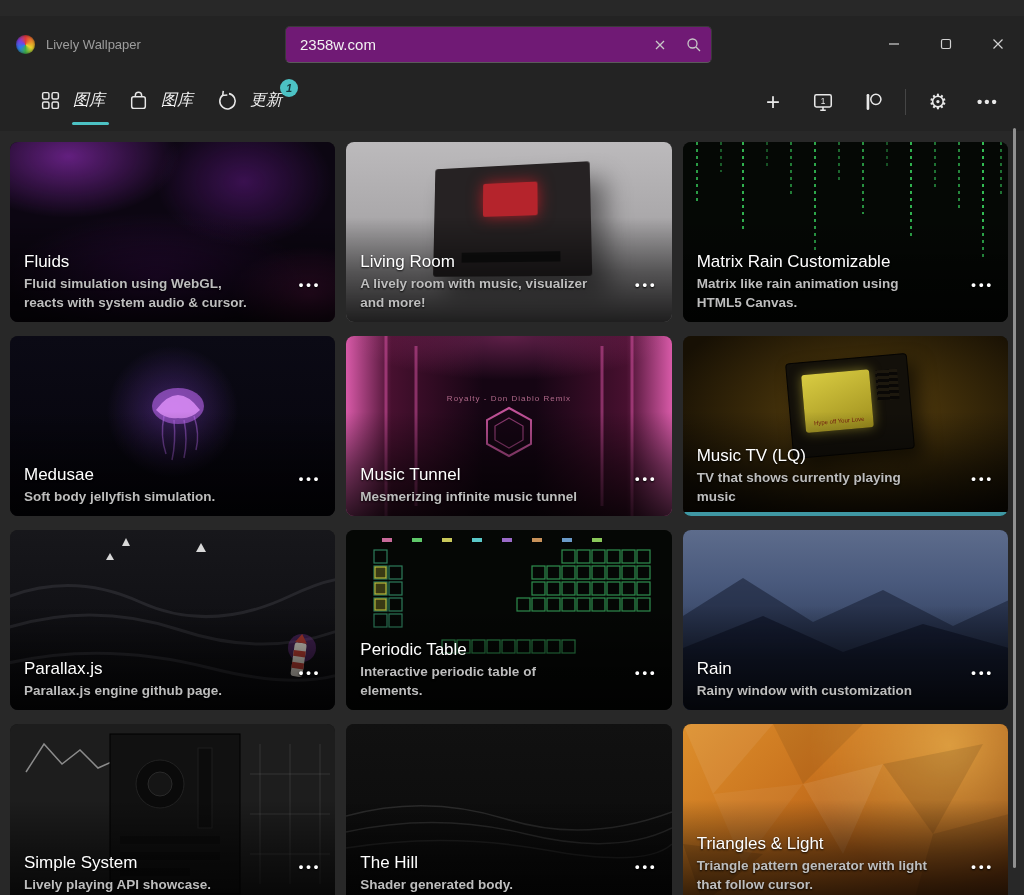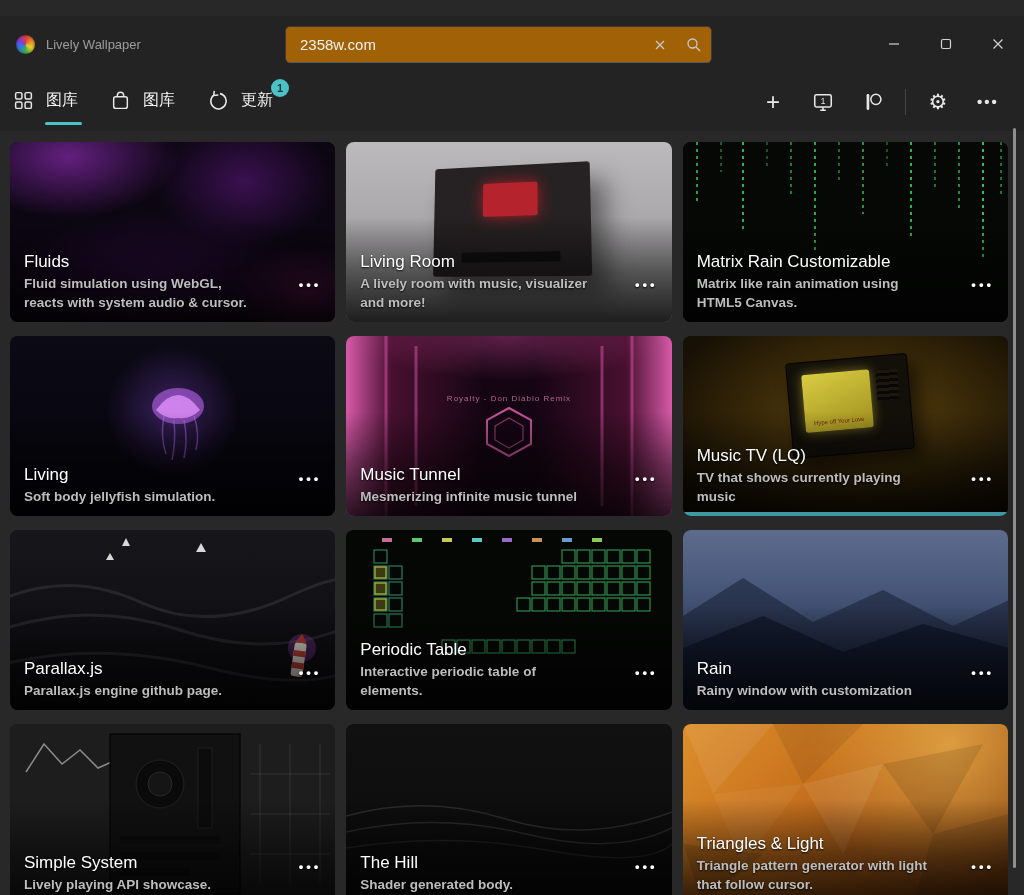--- a/index.html
+++ b/index.html
@@ -6,33 +6,33 @@
   html,body { width:1024px; height:895px; overflow:hidden; background:#282828;
     font-family:"Liberation Sans", sans-serif; color:#fff; }
 
   
   .titlebar { height:56px; background:#232323; display:flex; align-items:center; position:relative;margin-top:16px; }
   .logo { width:19px; height:19px; border-radius:50%; margin-left:16px;
     background:conic-gradient(#e23a3a,#e98a2b,#e8d32b,#3fae4a,#2b7de9,#7b3fe4,#e23a3a);
     box-shadow:inset 0 0 3px rgba(0,0,0,.6); }
   .app-title { margin-left:11px; font-size:13px; color:#9d9d9d; }
   .searchbox { position:absolute; left:285px; top:10px; width:427px; height:37px;
-    background:#a16207; border:1px solid #3a3a3a; border-bottom:1px solid #5a5a5a;
+    background:#701a75; border:1px solid #3a3a3a; border-bottom:1px solid #5a5a5a;
     border-radius:5px; display:flex; align-items:center; }
   .search-text { flex:1; padding-left:14px; font-size:15px; color:#f2f2f2; }
   .sb-btn { width:34px; height:28px; display:flex; align-items:center; justify-content:center;
     background:none; border:none; cursor:pointer; color:#c8c8c8; }
   .winctl { position:absolute; right:0; top:0; height:56px; display:flex; }
   .winbtn { width:52px; height:56px; display:flex; align-items:center; justify-content:center;
     background:none; border:none; cursor:pointer; }
   .winbtn svg { stroke:#d2d2d2; stroke-width:1.2; fill:none; }
 
   
   .toolbar { height:59px; background:#232323; display:flex; align-items:center; position:relative; }
-  .tabs { display:flex; gap:32px; padding-left:13px; }
+  .tabs { display:flex; gap:23px; padding-left:40px;font-style:italic; }
   .tab { display:flex; align-items:center; gap:12px; position:relative; cursor:pointer;
     color:#f0f0f0; font-size:16px; padding-bottom:2px; }
   .tab svg { stroke:#e8e8e8; stroke-width:1.4; fill:none; }
   .tab-underline { position:absolute; left:32px; bottom:-11px; width:37px; height:3px;
     border-radius:2px; background:#4cc2c4; }
   .badge { position:absolute; top:-11px; right:-16px; width:18px; height:18px; border-radius:50%;
     background:#4cc2c4; color:#15393d; font-size:11px; font-weight:bold;
     display:flex; align-items:center; justify-content:center; }
   .tb-right { position:absolute; right:14px; top:0; height:59px; display:flex; align-items:center; gap:6px; }
   .tb-btn { width:44px; height:40px; display:flex; align-items:center; justify-content:center;
@@ -260,21 +260,21 @@
         <g stroke="rgba(190,110,245,.5)" stroke-width="1.5" fill="none">
           <path d="M154 80 q-4 20 2 38"></path>
             <path d="M164 84 q2 22 -2 40"></path>
           <path d="M174 84 q4 20 0 38"></path>
             <path d="M184 80 q6 18 2 34"></path>
         </g>
       </svg>
     </div>
     <div class="shade"></div>
     <div class="meta">
-      <div class="card-title">Living</div>
+      <div class="card-title">Medusae</div>
       <div class="card-desc">Soft body jellyfish simulation.</div>
     </div>
     <button class="more">•••</button>
   </div>
 
   <div class="card">
     <div class="thumb thumb-tunnel">
       <div class="thumb-caption">Royalty - Don Diablo Remix</div>
       <svg width="326" height="180">
         <g stroke="#e060b0" fill="none" opacity=".85">

